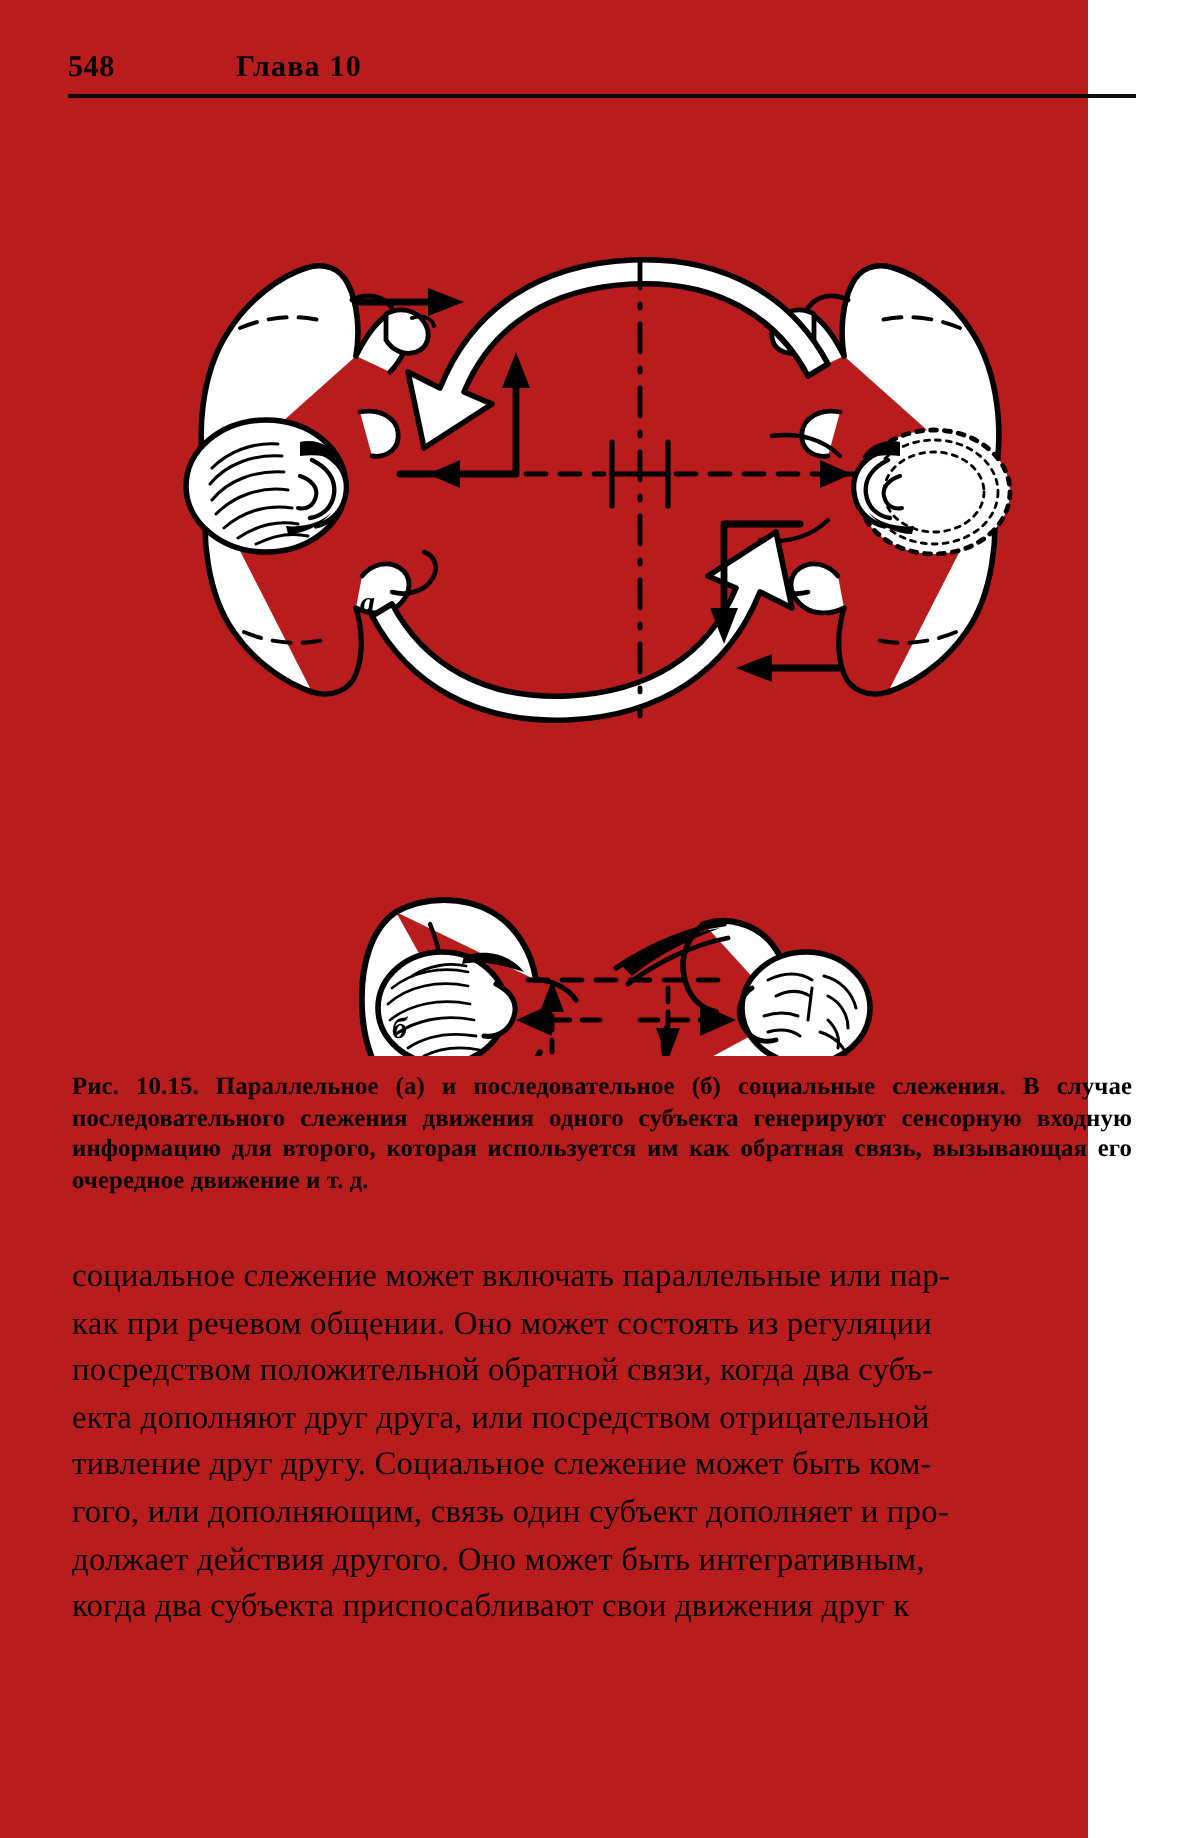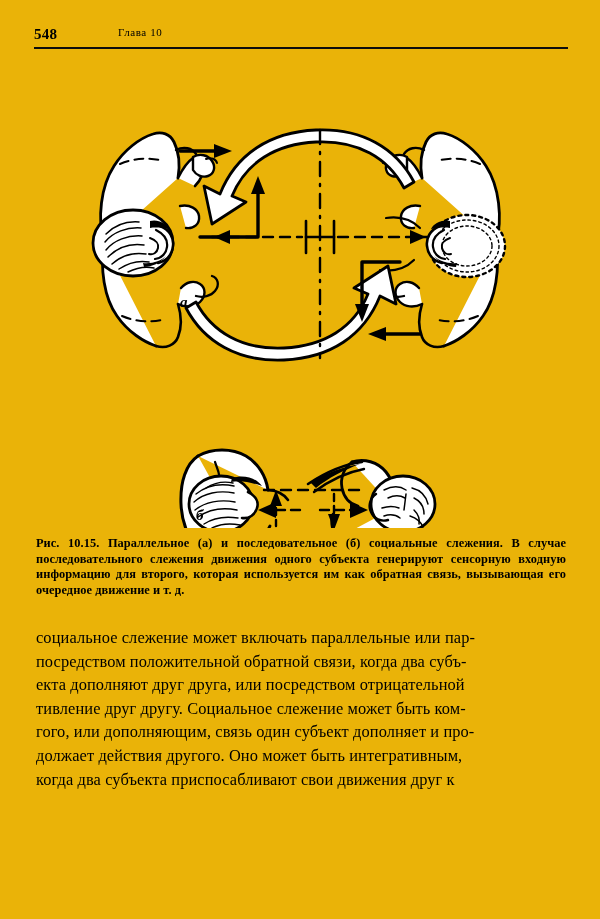--- a/index.html
+++ b/index.html
@@ -12,23 +12,23 @@
     height: 919px;
     position: relative;
     overflow: hidden;
     font-family: "Liberation Serif", "DejaVu Serif", serif;
     color: #000000;
   }
 
   .page {
     position: absolute;
     inset: 0;
-    width: 600px;
+    width: 544px;
     height: 919px;
-    background: #eab308;
+    background: #b91c1c;
   }
 
   
   .running-head {
     position: absolute;
     left: 0;
     top: 26px;
     width: 600px;
     height: 22px;
   }
@@ -37,22 +37,22 @@
     left: 34px;
     top: 0;
     font-size: 15px;
     font-weight: bold;
     letter-spacing: 0.3px;
   }
   .chapter-title {
     position: absolute;
     left: 118px;
     top: 0;
-    font-size: 11px;
-    font-weight: normal;
+    font-size: 15px;
+    font-weight: bold;
     letter-spacing: 0.6px;
   }
   .head-rule {
     position: absolute;
     left: 34px;
     top: 47px;
     width: 534px;
     height: 2px;
     background: #0d0d0d;
   }
@@ -346,20 +346,21 @@
 
   <div class="caption">
     <span class="cap-line">Рис. 10.15. Параллельное (а) и последовательное (б) социальные слежения.</span>
     <span class="cap-line">В случае последовательного слежения движения одного субъекта генерируют</span>
     <span class="cap-line">сенсорную входную информацию для второго, которая используется им как</span>
     <span class="cap-line">обратная связь, вызывающая его очередное движение и т. д.</span>
   </div>
 
   <div class="body-text">
     <span class="body-line">социальное слежение может включать параллельные или пар-</span>
+    <span class="body-line">как при речевом общении. Оно может состоять  из регуляции</span>
     <span class="body-line">посредством положительной обратной связи, когда два субъ-</span>
     <span class="body-line">екта дополняют друг друга, или  посредством отрицательной</span>
     <span class="body-line">тивление друг другу. Социальное слежение может быть ком-</span>
     <span class="body-line">гого, или дополняющим, связь один субъект дополняет и про-</span>
     <span class="body-line">должает действия другого. Оно может быть  интегративным,</span>
     <span class="body-line">когда два субъекта приспосабливают свои  движения  друг к</span>
 
   </div>
 
 </div>

